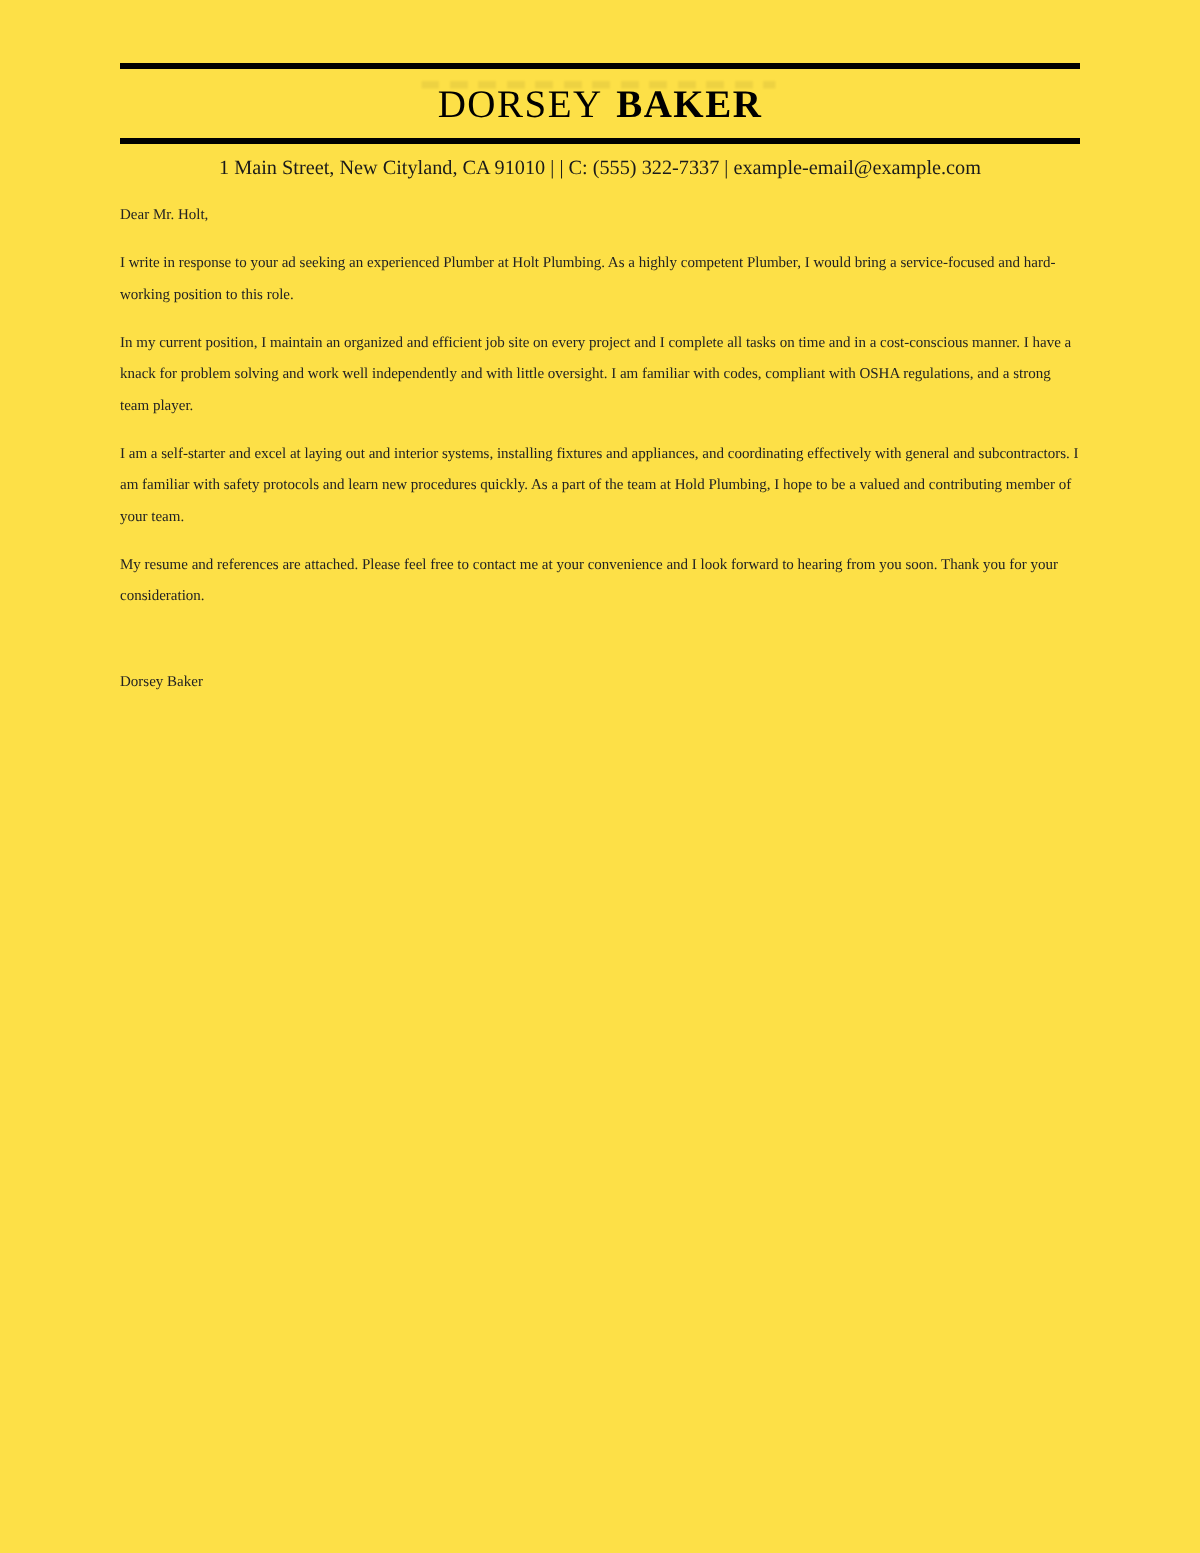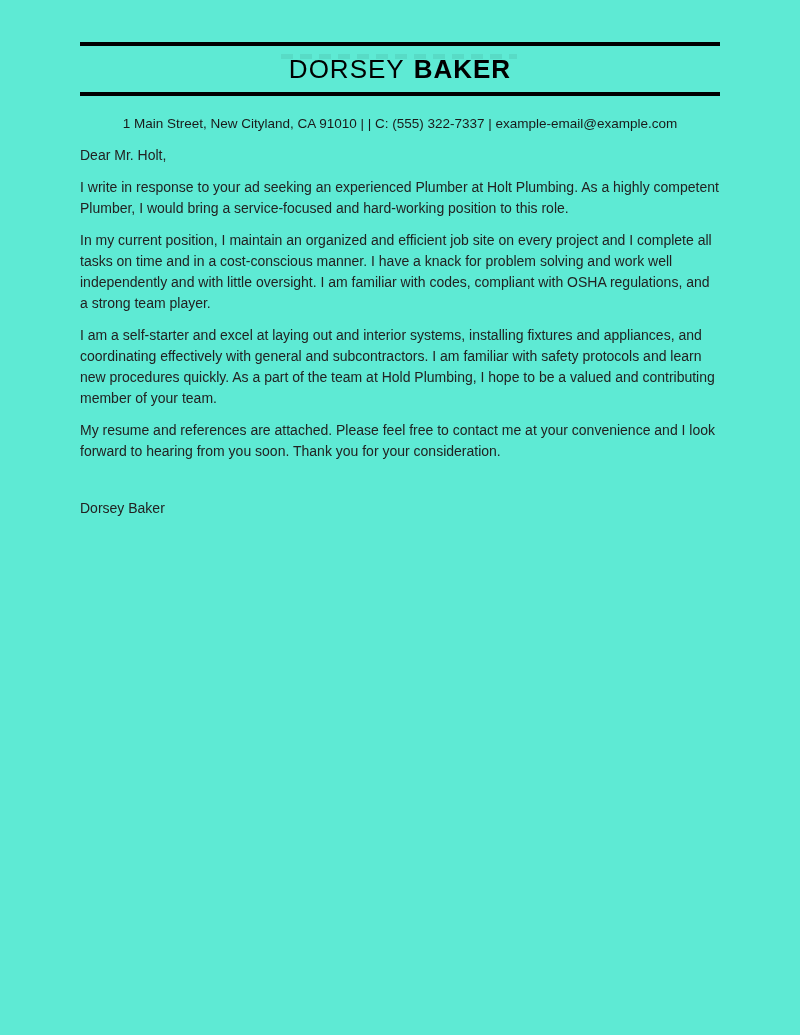--- a/index.html
+++ b/index.html
@@ -1,21 +1,21 @@
 <!DOCTYPE html>
 <html><head>
 <meta charset="utf-8">
 <style>
   html, body { margin: 0; padding: 0; background: #ffffff; }
   .page {
     position: relative;
     width: 800px;
     height: 1035px;
-    background: #5eead4;
-    font-family: Liberation Sans, sans-serif;
+    background: #fde047;
+    font-family: Liberation Serif, serif;
     color: #222222;
     overflow: hidden;
     box-sizing: border-box;
   }
   .content {
     width: 640px;
     margin: 0 auto;
   }
   .rule {
     height: 4px;
@@ -30,27 +30,27 @@
     color: #000000;
     letter-spacing: 1px;
     white-space: nowrap;
   }
   .name-block .first-name { font-weight: 400; }
   .name-block .last-name { font-weight: 700; margin-left: 9px; }
   .contact-line {
     text-align: center;
     font-size: 13.5px;
     line-height: 16px;
-    padding-top: 20px;
+    padding-top: 8px;
     color: #1a1a1a;
     white-space: nowrap;
   }
   .letter-body {
     padding-top: 13px;
-    font-size: 14px;
+    font-size: 10px;
     line-height: 21px;
     color: #222222;
   }
   .letter-body p { margin: 0 0 11px 0; }
   .letter-body p.closing { margin-bottom: 0; }
   .letter-body p.signature { margin-top: 36px; margin-bottom: 0; }
   .faint-artifact {
     position: absolute;
     left: 281px;
     top: 54px;

